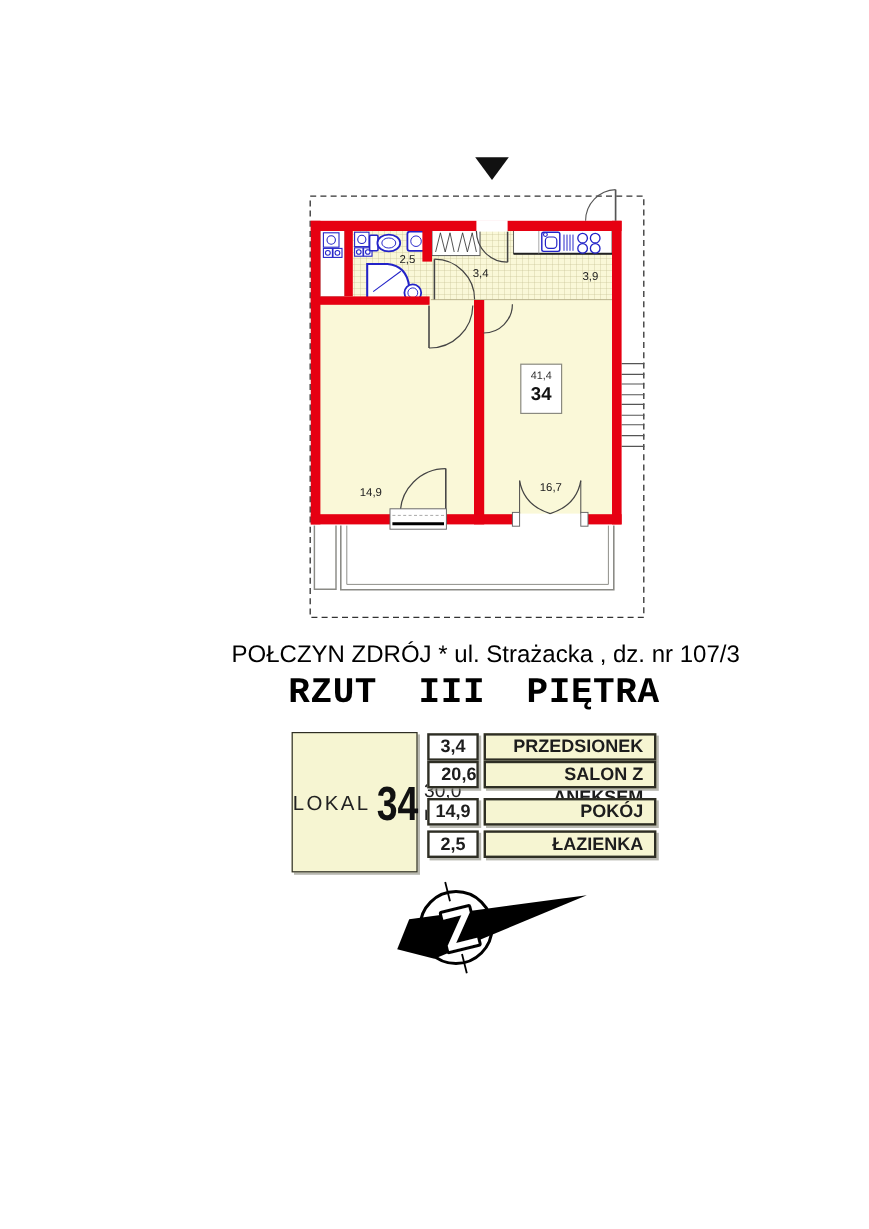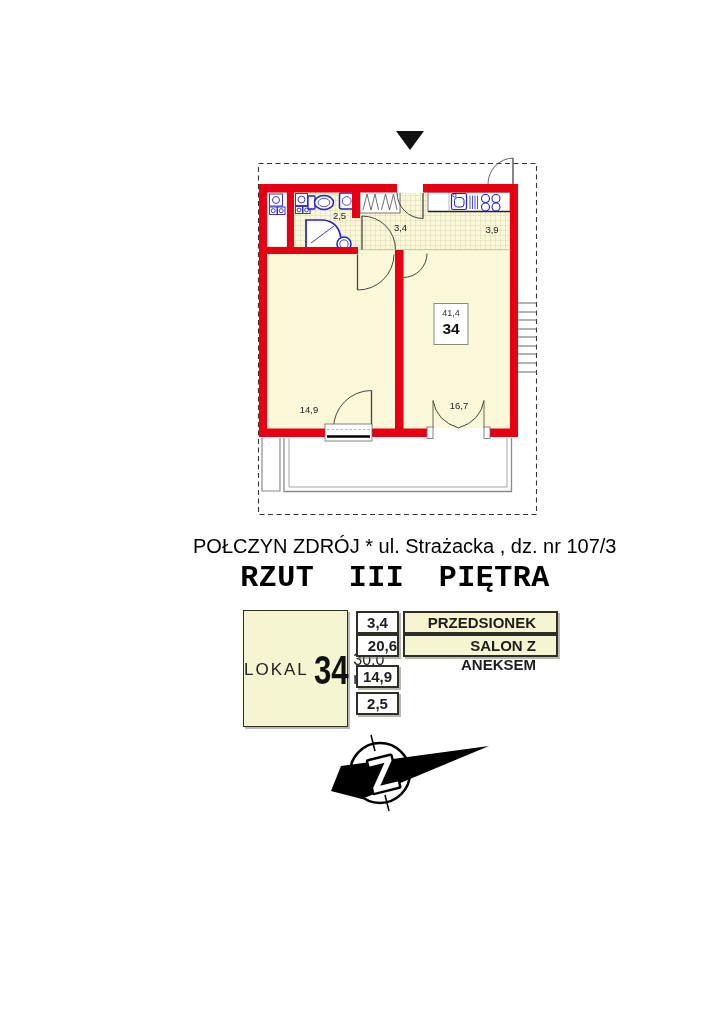--- a/index.html
+++ b/index.html
@@ -31,21 +31,21 @@
   .lokal-label{font-size:17px;letter-spacing:2px;color:#222;}
   .lokal-number{font-size:40px;font-weight:700;color:#111;line-height:34px;transform:scaleX(0.78);}
   .lokal-area{font-size:16px;color:#222;}
   .lokal-area sup{font-size:10px;}
   .leg-row-num,.leg-row-name{
     position:absolute;height:19px;line-height:19px;
     border:2px solid #2e2e24;box-shadow:2px 2px 0 rgba(125,125,112,0.55);
     font-size:15px;font-weight:600;color:#1d1d1d;box-sizing:content-box;
   }
   .leg-row-num{left:113px;width:39px;background:#ffffff;text-align:center;}
-  .leg-row-name{left:160px;width:131px;background:#f6f5d2;text-align:right;padding-right:20px;}
+  .leg-row-name{left:160px;width:131px;background:#f6f5d2;text-align:right;padding-right:9px;}
   .r0{top:3px;} .r1{top:26px;text-align:right;} .r2{top:57px;} .r3{top:84px;}
 </style>
 </head>
 <body>
 
 <svg id="plan-svg" width="724" height="530" viewBox="0 0 724 530" xmlns="http://www.w3.org/2000/svg">
   <defs>
     <pattern id="tiles" width="5" height="5" patternUnits="userSpaceOnUse">
       <path d="M5 0H0V5" fill="none" stroke="#c9c196" stroke-width="0.6"></path>
     </pattern>
@@ -193,22 +193,24 @@
     <div class="lokal-area"><span>30,0 m</span><sup>2</sup></div>
   </div>
 
   <div class="leg-row-num r0">3,4</div>
   <div class="leg-row-name r0">PRZEDSIONEK</div>
 
   <div class="leg-row-num r1">20,6</div>
   <div class="leg-row-name r1">SALON Z ANEKSEM</div>
 
   <div class="leg-row-num r2">14,9</div>
+  <div class="leg-row-name r2">POKÓJ</div>
 
   <div class="leg-row-num r3">2,5</div>
+  <div class="leg-row-name r3">ŁAZIENKA</div>
 </div>
 
 <svg id="compass-svg" width="215" height="95" viewBox="300 728 215 95" xmlns="http://www.w3.org/2000/svg">
   <circle cx="380" cy="775" r="30" fill="none" stroke="#000" stroke-width="2.5"></circle>
   <path d="M371 737 L375 753" stroke="#000" stroke-width="1.5"></path>
   <path d="M385 797 L389 813" stroke="#000" stroke-width="1.5"></path>
   <polygon points="489,748 341,768 331,793 362,801" fill="#000"></polygon>
   <text x="383" y="792" font-size="46" font-weight="bold" font-family="Liberation Sans, sans-serif" text-anchor="middle" fill="#fff" stroke="#000" stroke-width="5" stroke-linejoin="round" paint-order="stroke" transform="rotate(-14 383 777)">Z</text>
 </svg>
 

